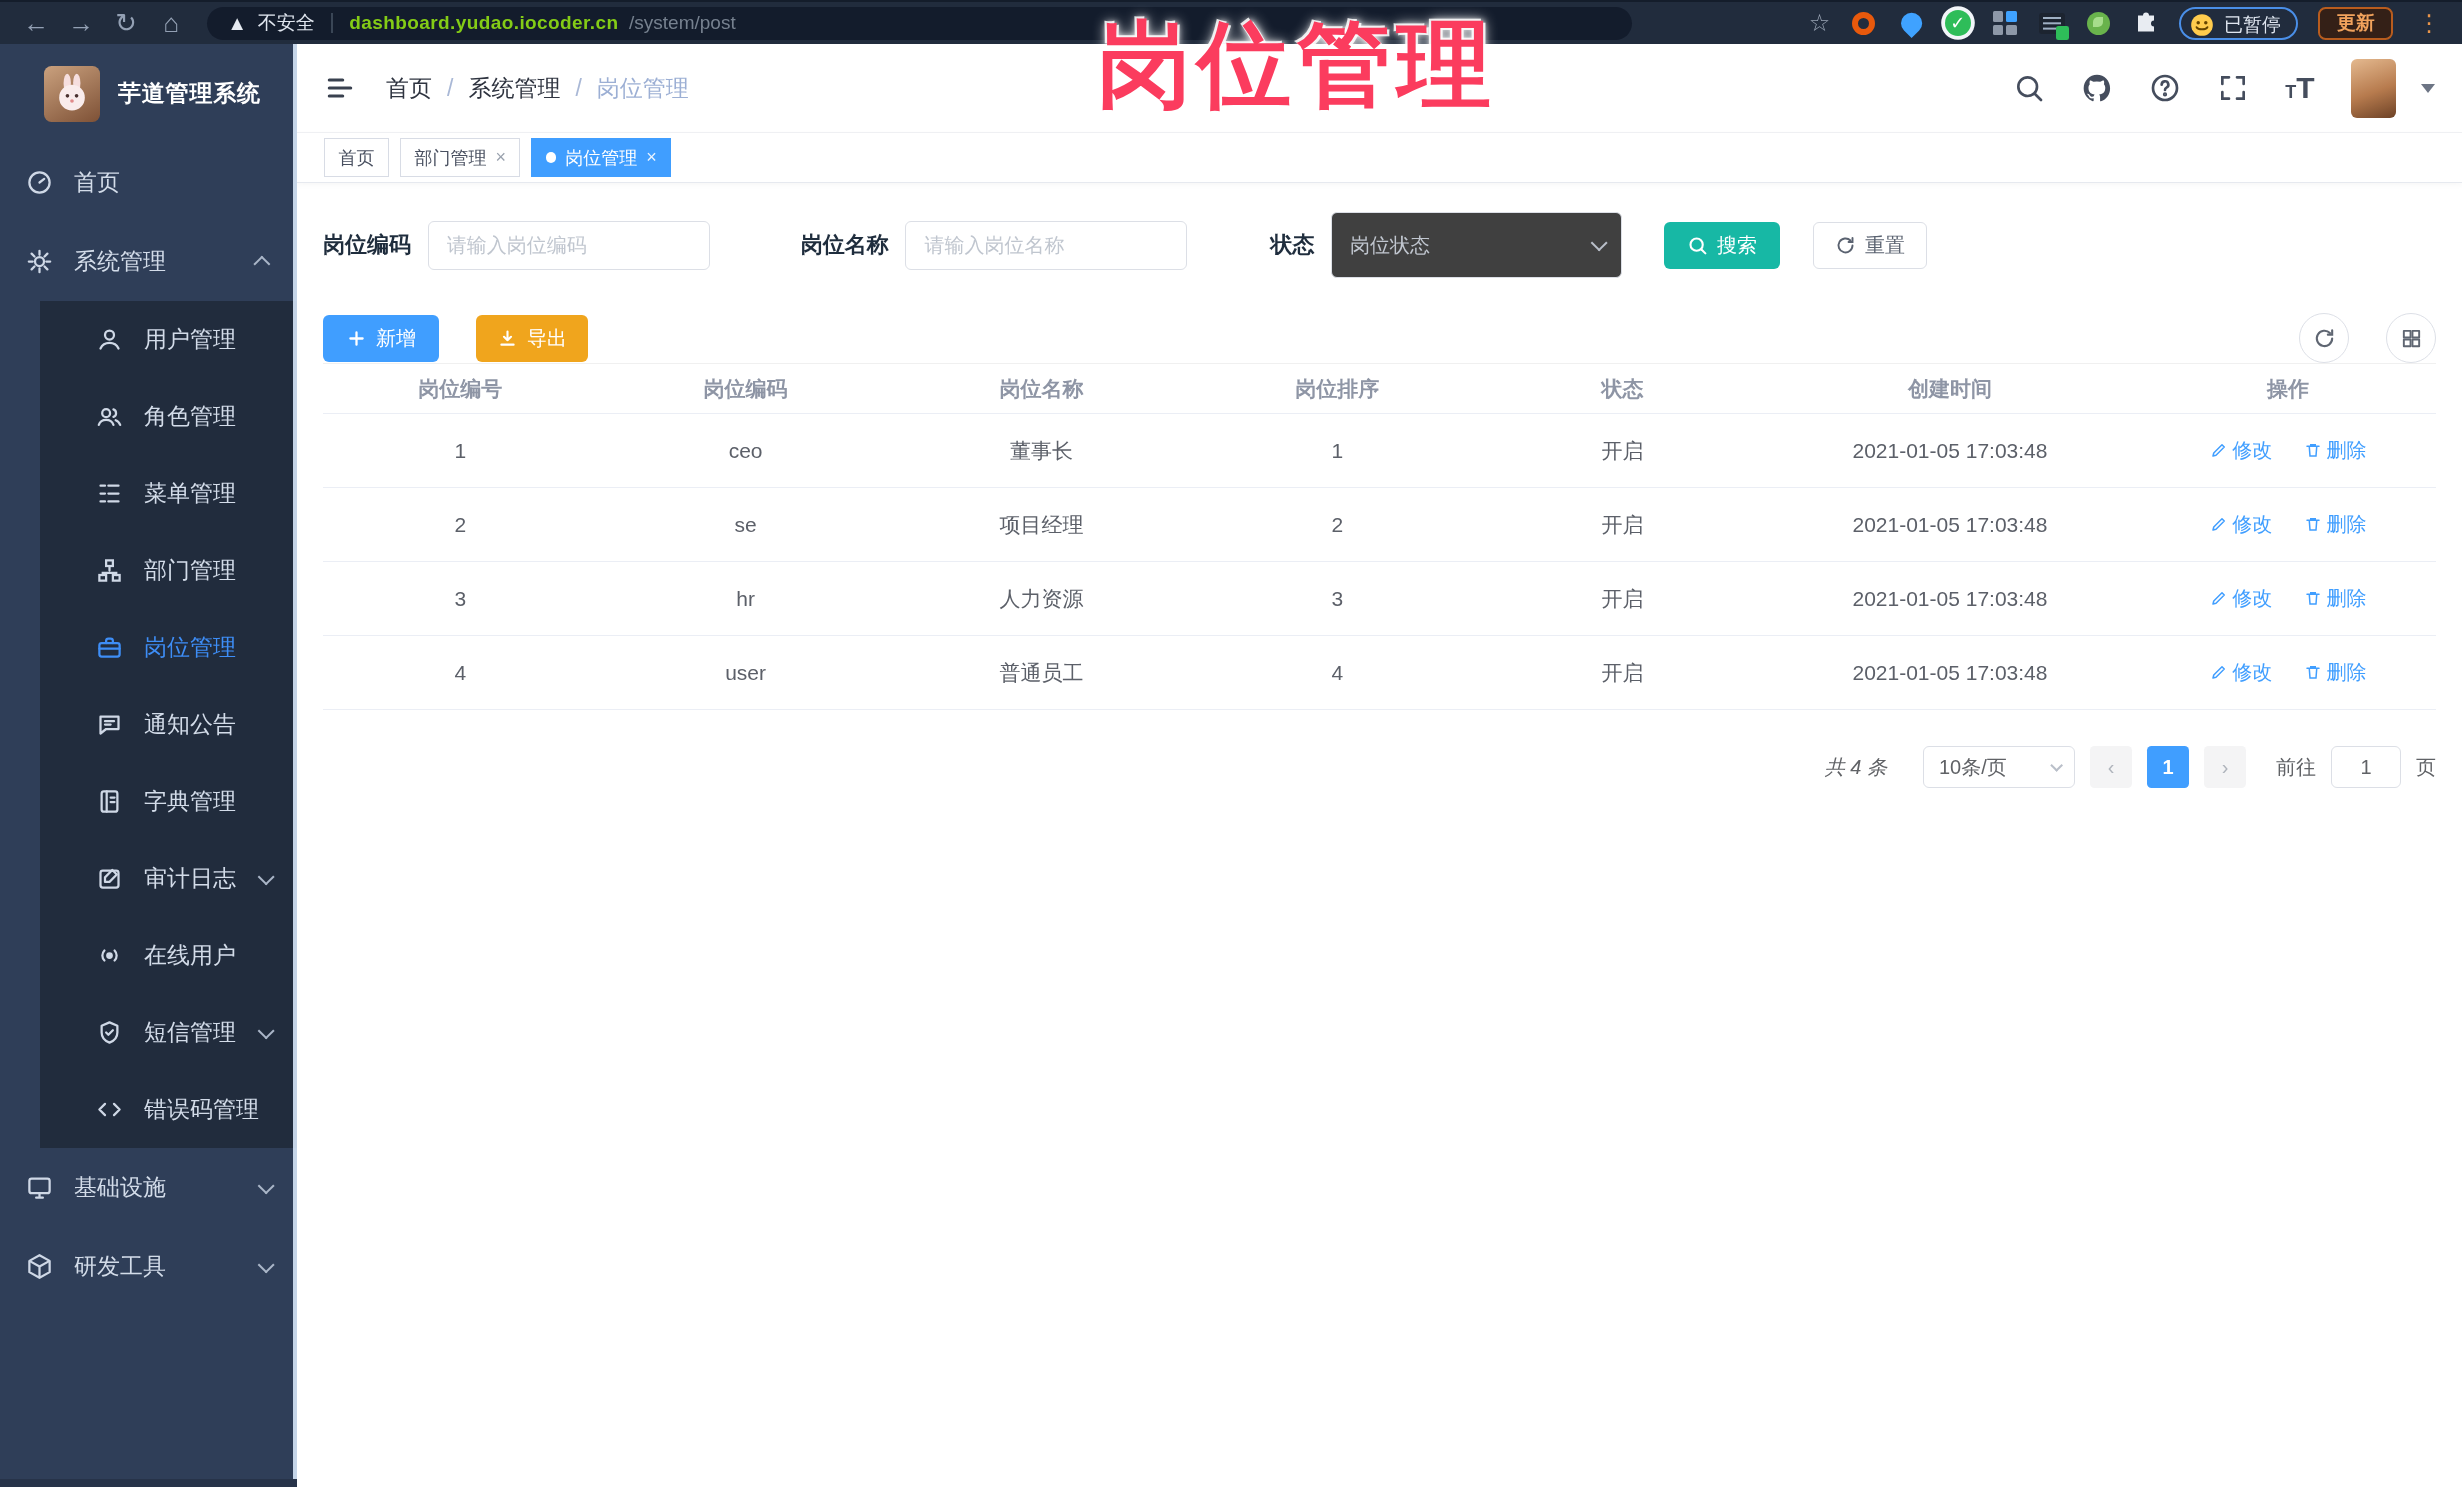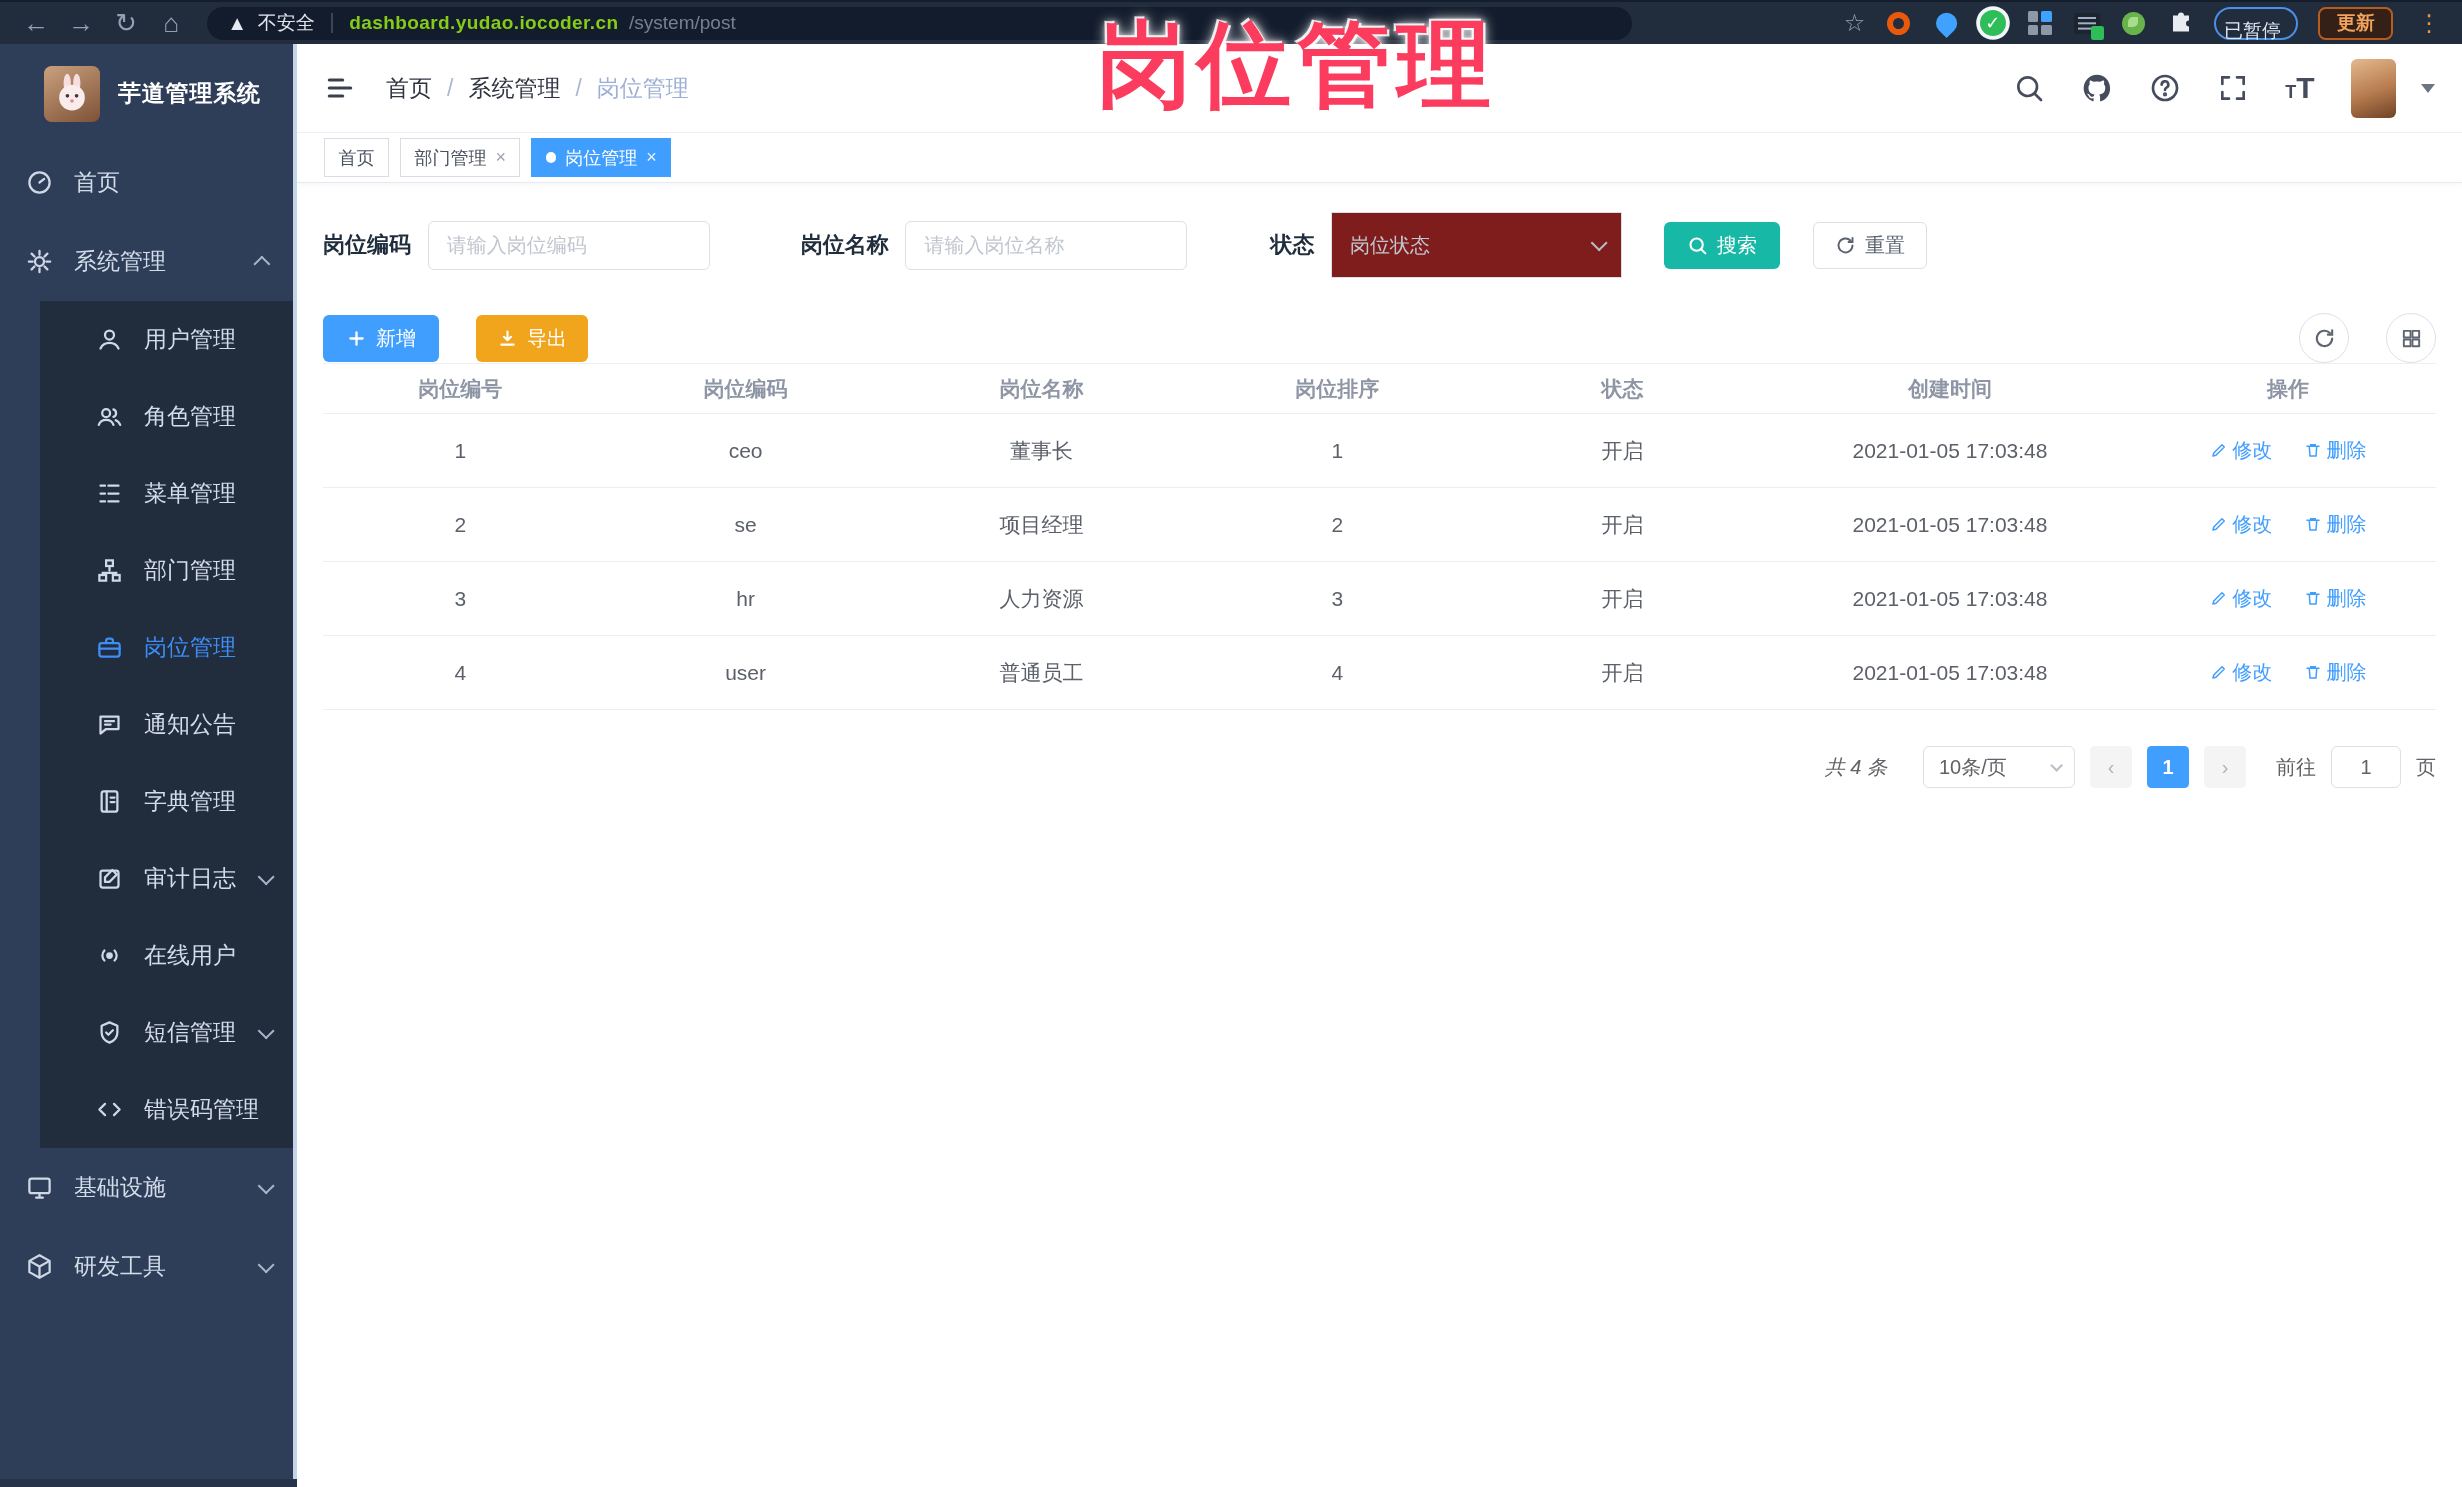--- a/index.html
+++ b/index.html
@@ -31,21 +31,21 @@
   .xi-rows { position:relative; width:26px; height:21px; background:#1c2430; border-radius:3px; }
   .xi-rows::before { content:""; position:absolute; left:3.8px; top:4.5px; width:18px; height:2.3px;
     background:#9fb0c4; box-shadow:0 5.3px 0 #9fb0c4, 0 10.6px 0 #9fb0c4; }
   .xi-rows::after { content:""; position:absolute; right:-4.5px; bottom:-6px; width:13.6px; height:13.6px;
     background:#2ebd59; border-radius:2.3px; }
   .xi-sprout { width:23px; height:23px; border-radius:50%; background:#69b34c; position:relative; }
   .xi-sprout::after { content:""; position:absolute; left:6px; top:5.3px; width:10px; height:10px;
     border-radius:50% 0; background:#a7dd8c; }
   .xi-puzzle { color:#e8ecf2; }
   .paused-pill { display:flex; align-items:flex-end; gap:9px; height:33px; padding:0 15px 0 7.6px;
-    border:2.3px solid #4a8fe8; border-radius:18px; color:#dfe6f0; font-size:19px;flex-direction:column; }
+    border:2.3px solid #4a8fe8; border-radius:18px; color:#dfe6f0; font-size:19px; }
   .update-btn { display:flex; align-items:center; height:33px; padding:0 16.7px; border:2.3px solid #b85c1e;
     border-radius:7.6px; background:#342017; color:#f1a25c; font-size:19px; font-weight:bold; }
   .more-dots { color:#e8954a; font-size:23px; padding:0 4.5px; }
 
   
   .app { display:flex; height:1444px; }
 
   
   .sidebar { position:relative; width:297px; background:#2f3e58; flex:0 0 auto; color:#d3dce9; }
   .logo { height:99px; display:flex; align-items:center; gap:18px; padding-left:44px; }
@@ -95,22 +95,22 @@
   .content { padding:29px 26px 0 26px; }
 
   
   .filter-row { display:flex; align-items:center; }
   .f-label { font-size:22px; font-weight:bold; color:#1f2d3d; margin-right:16.7px; white-space:nowrap; }
   .f-input { width:282px; height:49px; border:1.5px solid #dcdfe6; border-radius:6px; padding:0 18px;
     font-size:20px; color:#606266; outline:none; background:#fff; font-family:inherit; }
   .f-input::placeholder { color:#c0c6cf; }
   .f-group { display:flex; align-items:center; }
   .gap1 { margin-left:91px; } .gap2 { margin-left:83px; }
-  .f-select { width:291px; height:66px; border:1.5px solid #dcdfe6; border-radius:0; padding:0 18px;
-    display:flex; align-items:center; background:#7f1d1d; cursor:pointer; }
+  .f-select { width:291px; height:66px; border:1.5px solid #dcdfe6; border-radius:6px; padding:0 18px;
+    display:flex; align-items:center; background:#404040; cursor:pointer; }
   .f-select .ph { font-size:20px; color:#c0c6cf; }
   .f-select .chev { border-color:#b9bfc9; margin-left:auto; }
   .btn { display:inline-flex; align-items:center; justify-content:center; gap:9px; height:47px;
     border-radius:6px; font-size:20px; border:none; cursor:pointer; font-family:inherit; }
   .btn .bi { width:21px; height:21px; }
   .btn-search { background:#17b8a5; color:#fff; padding:0 23px; margin-left:42px; }
   .btn-reset { background:#fff; color:#5a6270; border:1.5px solid #dcdfe6; padding:0 21px; margin-left:33px; }
 
   
   .toolbar-row { margin-top:35px; display:flex; align-items:center;gap:17px; }

